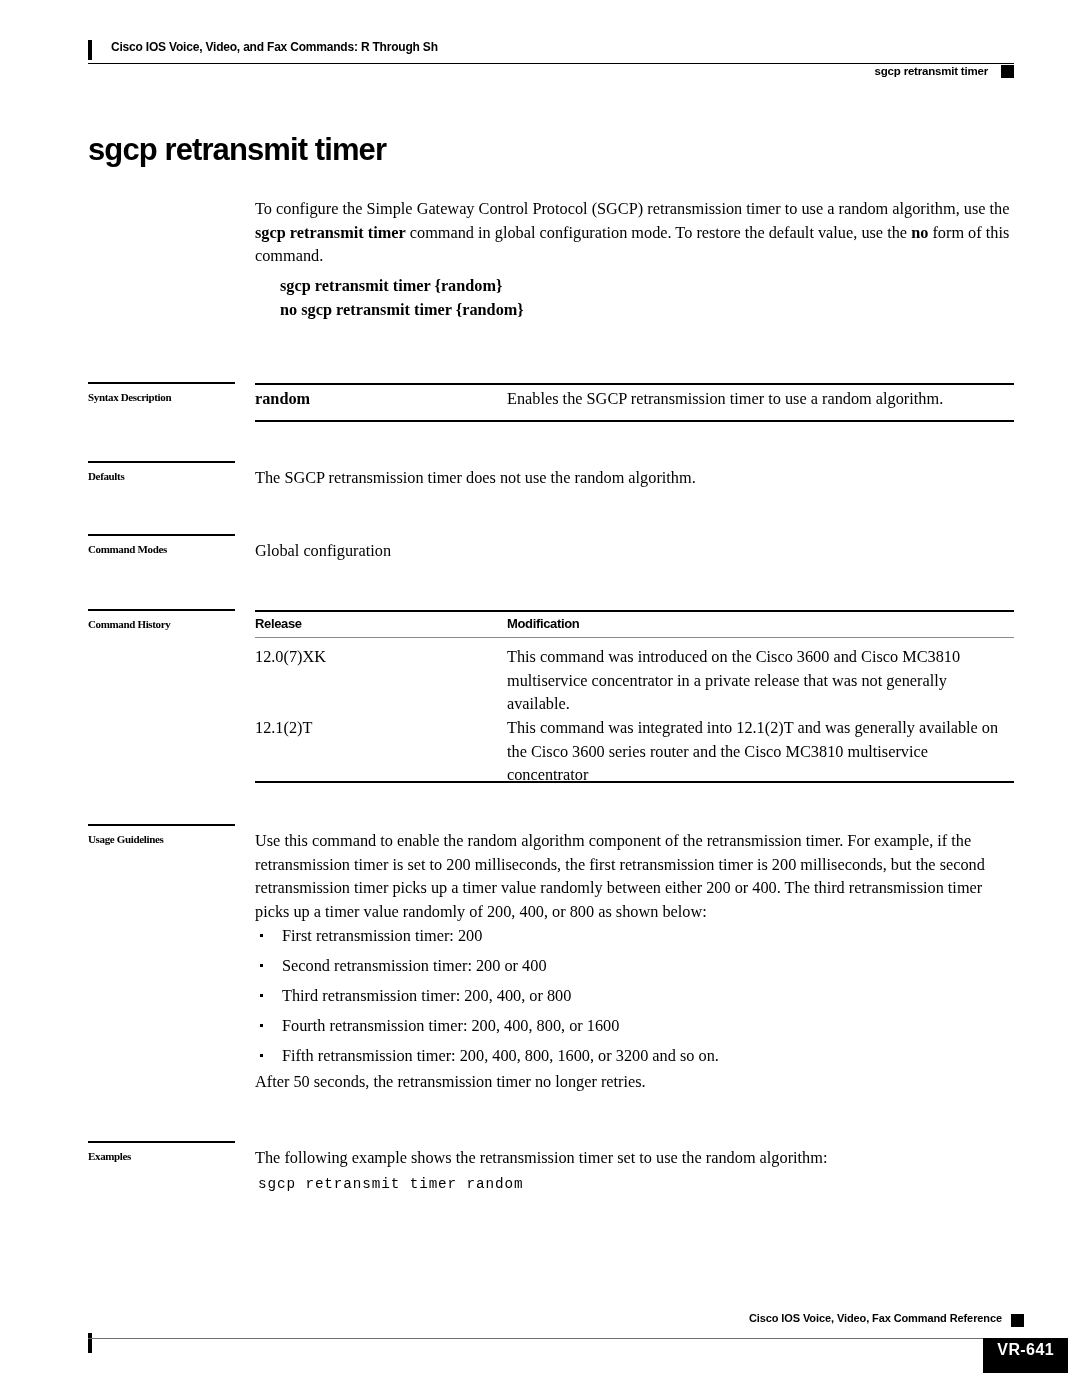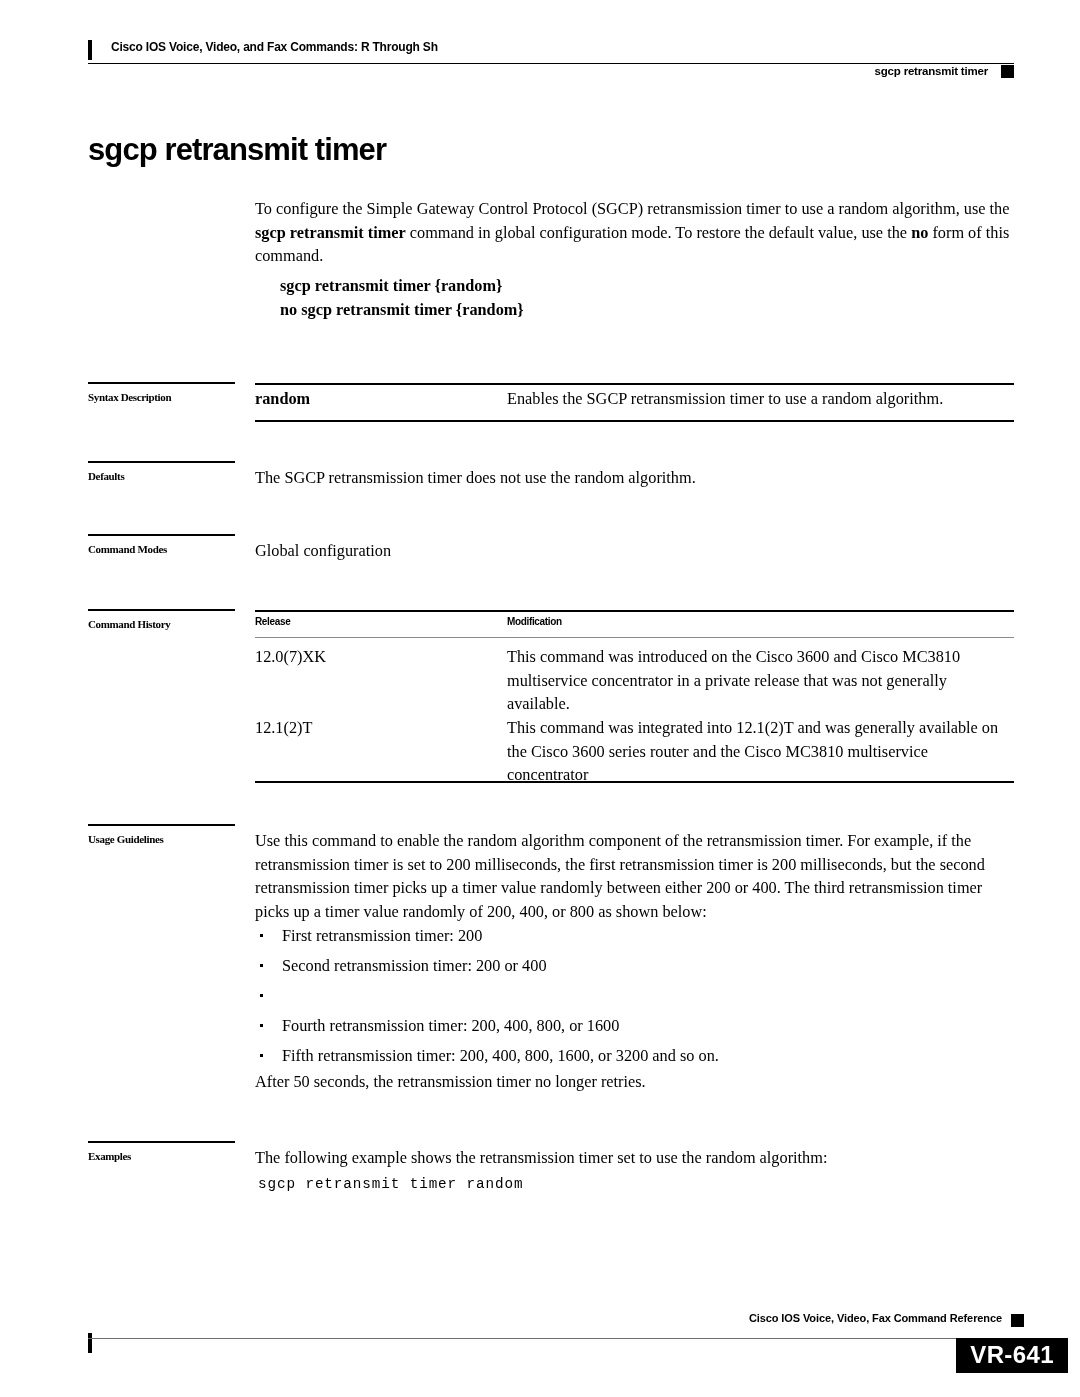--- a/index.html
+++ b/index.html
@@ -141,21 +141,21 @@
     width: 759px;
     background: #000;
   }
   .tbl .rule-top { height: 2px; }
   .tbl .rule-bot { height: 2px; }
   .tbl .rule-mid { height: 1px; background: #8a8a8a; }
 
   .tbl-head {
     position: absolute;
     font-family: "Liberation Sans", "DejaVu Sans", sans-serif;
-    font-size: 10px;
+    font-size: 13px;
     font-weight: bold;
     letter-spacing: -0.35px;
     white-space: nowrap;
   }
   .tbl-cell {
     position: absolute;
     font-size: 16.3px;
     line-height: 23.5px;
   }
 
@@ -271,24 +271,24 @@
     height: 13px;
     background: #000;
   }
   .footer-page {
     position: absolute;
     right: 12px;
     top: 1338px;
     background: #000;
     color: #fff;
     font-family: "Liberation Sans", "DejaVu Sans", sans-serif;
-    font-size: 24px;
+    font-size: 16px;
     font-weight: bold;
     letter-spacing: 0.4px;
-    padding: 3px 14px 4px 14px;
+    padding: 3px 14px 14px 14px;
     white-space: nowrap;
   }
 </style>
 </head>
 <body>
 
 <div class="page">
 
   <div class="header">
     <div class="header-tick"></div>
@@ -359,20 +359,21 @@
     <div class="bullet-row">
       <span class="bullet-mark"></span>
       <span class="bullet-text">First retransmission timer: 200</span>
     </div>
     <div class="bullet-row">
       <span class="bullet-mark"></span>
       <span class="bullet-text">Second retransmission timer: 200 or 400</span>
     </div>
     <div class="bullet-row">
       <span class="bullet-mark"></span>
+      <span class="bullet-text">Third retransmission timer: 200, 400, or 800</span>
     </div>
     <div class="bullet-row">
       <span class="bullet-mark"></span>
       <span class="bullet-text">Fourth retransmission timer: 200, 400, 800, or 1600</span>
     </div>
     <div class="bullet-row">
       <span class="bullet-mark"></span>
       <span class="bullet-text">Fifth retransmission timer: 200, 400, 800, 1600, or 3200 and so on.</span>
     </div>
   </div>

